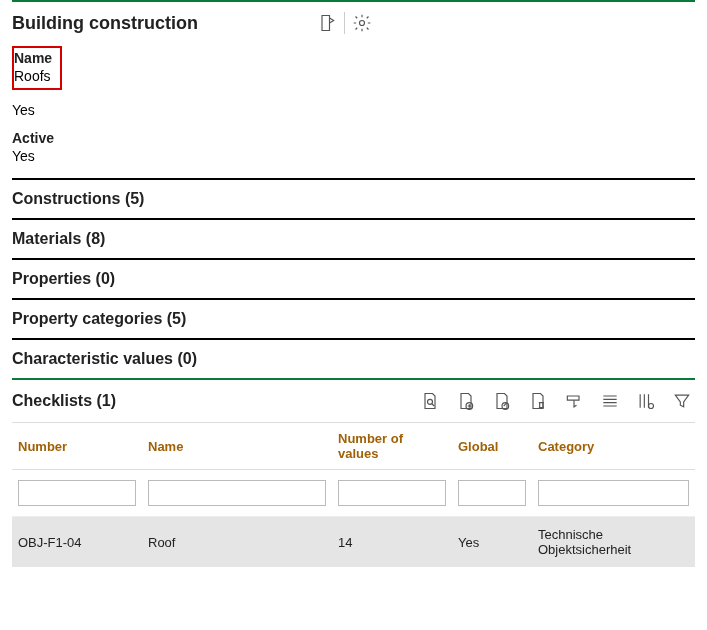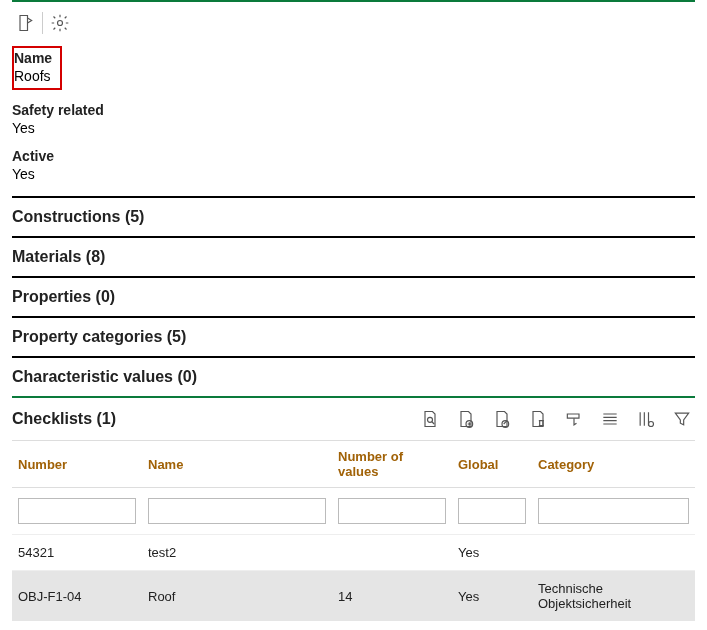--- a/index.html
+++ b/index.html
@@ -97,20 +97,21 @@
 
   svg { stroke: #555; stroke-width: 1.4; fill: none; }
 </style>
 </head>
 <body>
 
 <div class="top-rule"></div>
 <div class="wrap">
 
   <div class="header-row">
+    <div class="title">Building construction</div>
     <div style="display:flex;align-items:center;margin-right:320px;">
       <span class="icon-btn">
         <svg width="20" height="20" viewBox="0 0 24 24">
             <path d="M6 3h9v18H6z"></path>
             <path d="M15 6l5 3-5 3"></path>
           </svg>
       </span>
       <span class="icon-divider"></span>
       <span class="icon-btn">
         <svg width="20" height="20" viewBox="0 0 24 24">
@@ -120,21 +121,20 @@
       </span>
     </div>
   </div>
 
   <div class="hl-box">
     <div class="field-label">Name</div>
     <div class="field-value">Roofs</div>
   </div>
 
   <div class="field">
-    <div class="field-label">Safety related</div>
     <div class="field-value">Yes</div>
   </div>
 
   <div class="field">
     <div class="field-label">Active</div>
     <div class="field-value">Yes</div>
   </div>
 
   <div style="height:6px;"></div>
 
@@ -212,27 +212,20 @@
       </tr>
     </thead>
     <tbody>
       <tr class="filter-row">
         <td><input type="text" style=""></td>
         <td><input type="text" style=""></td>
         <td><input type="text" style=""></td>
         <td><input type="text" style=""></td>
         <td><input type="text" style=""></td>
       </tr>
-      <tr class="data-row">
-        <td>54321</td>
-        <td>test2</td>
-        <td class="cnt-col"></td>
-        <td>Yes</td>
-        <td></td>
-      </tr>
       <tr class="data-row selected">
         <td>OBJ-F1-04</td>
         <td>Roof</td>
         <td class="cnt-col">14</td>
         <td>Yes</td>
         <td>Technische Objektsicherheit</td>
       </tr>
     </tbody>
   </table>
 

